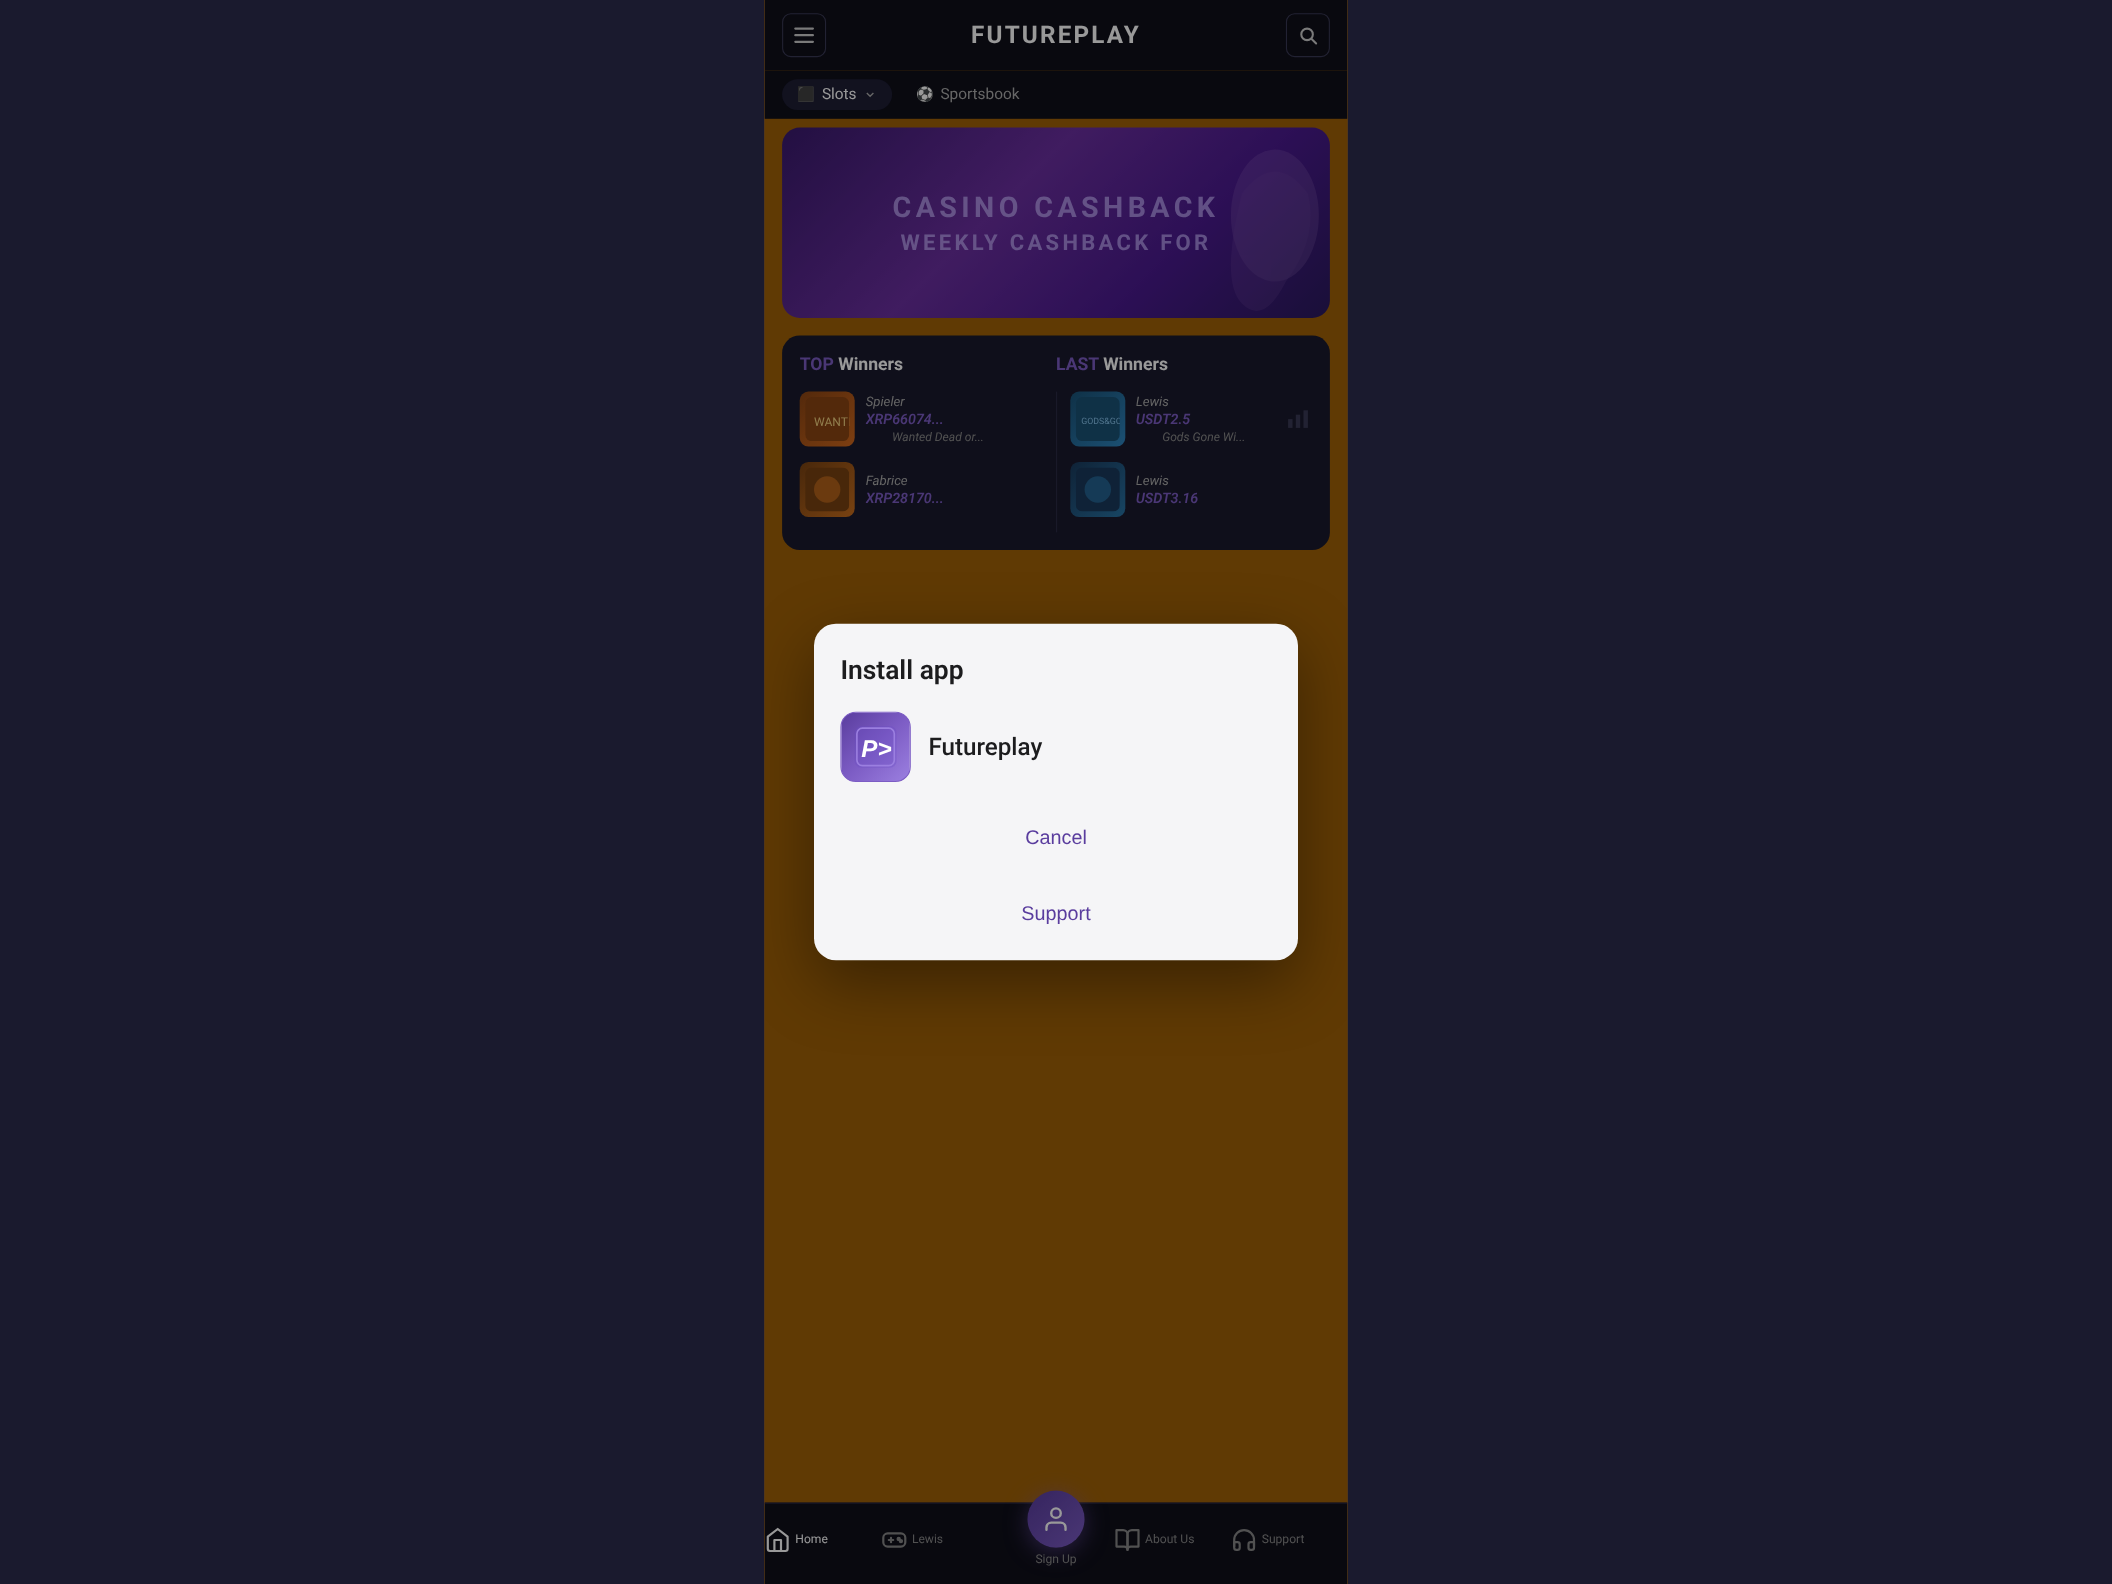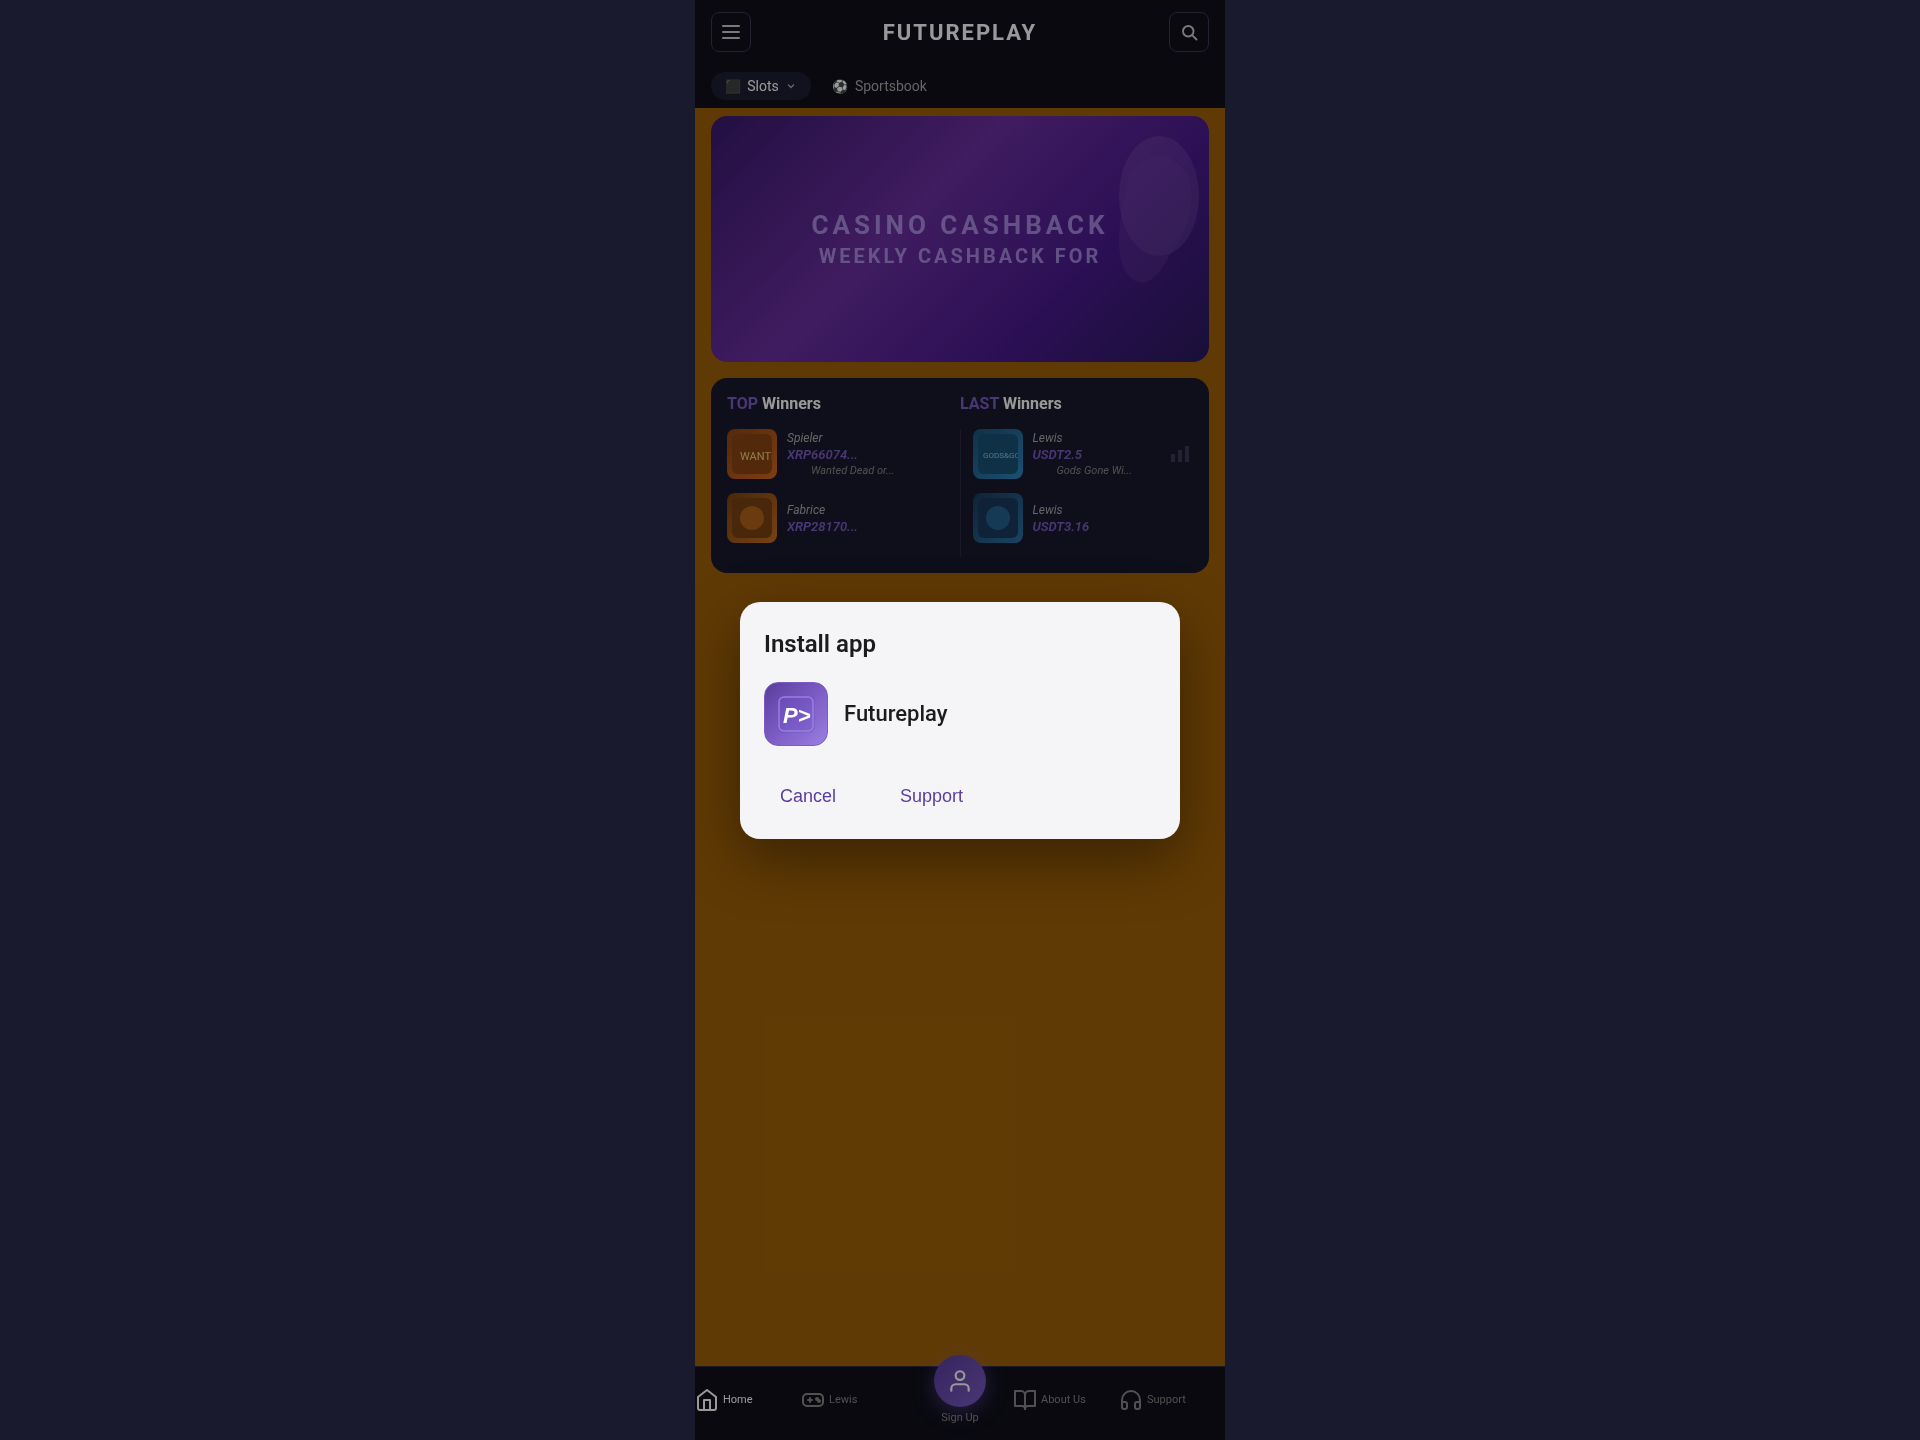--- a/index.html
+++ b/index.html
@@ -103,21 +103,21 @@
 
     .nav-tab.active {
       background: #1e1e35;
       color: white;
     }
 
     
     .hero-banner {
       margin: 8px 16px;
       border-radius: 16px;
-      height: 246px;
+      height: 173px;
       background: linear-gradient(135deg, #3a1a6e 0%, #6b2fa0 40%, #4a1a8e 70%, #2a1a5e 100%);
       display: flex;
       flex-direction: column;
       align-items: center;
       justify-content: center;
       position: relative;
       overflow: hidden;
     }
 
     .hero-title {
@@ -190,20 +190,21 @@
 
     .app-name {
       font-size: 22px;
       font-weight: 500;
       color: #1c1c1e;
     }
 
     .modal-buttons {
       display: flex;
       gap: 32px;
+      flex-direction: column;
     }
 
     .btn-cancel {
       color: #5a3d9e;
       font-size: 18px;
       font-weight: 500;
       background: none;
       border: none;
       cursor: pointer;
       padding: 8px 16px;

